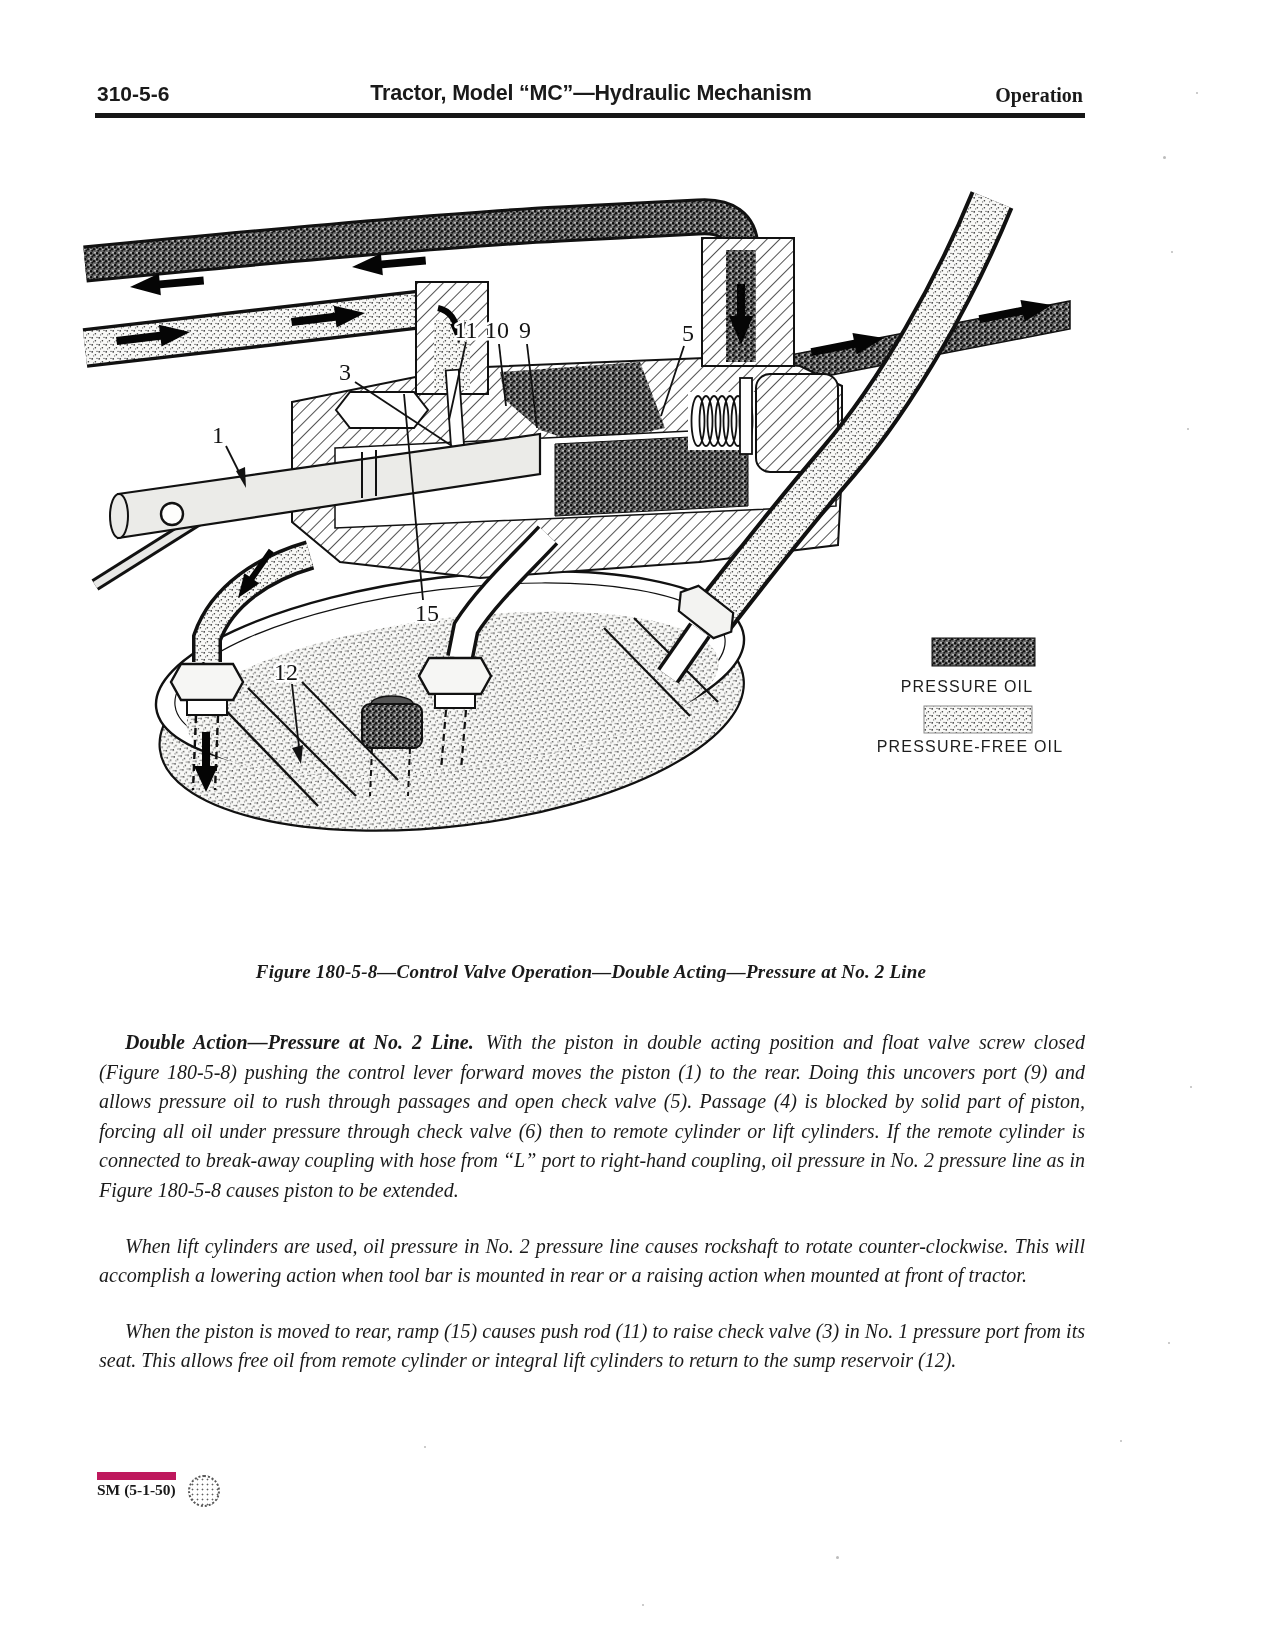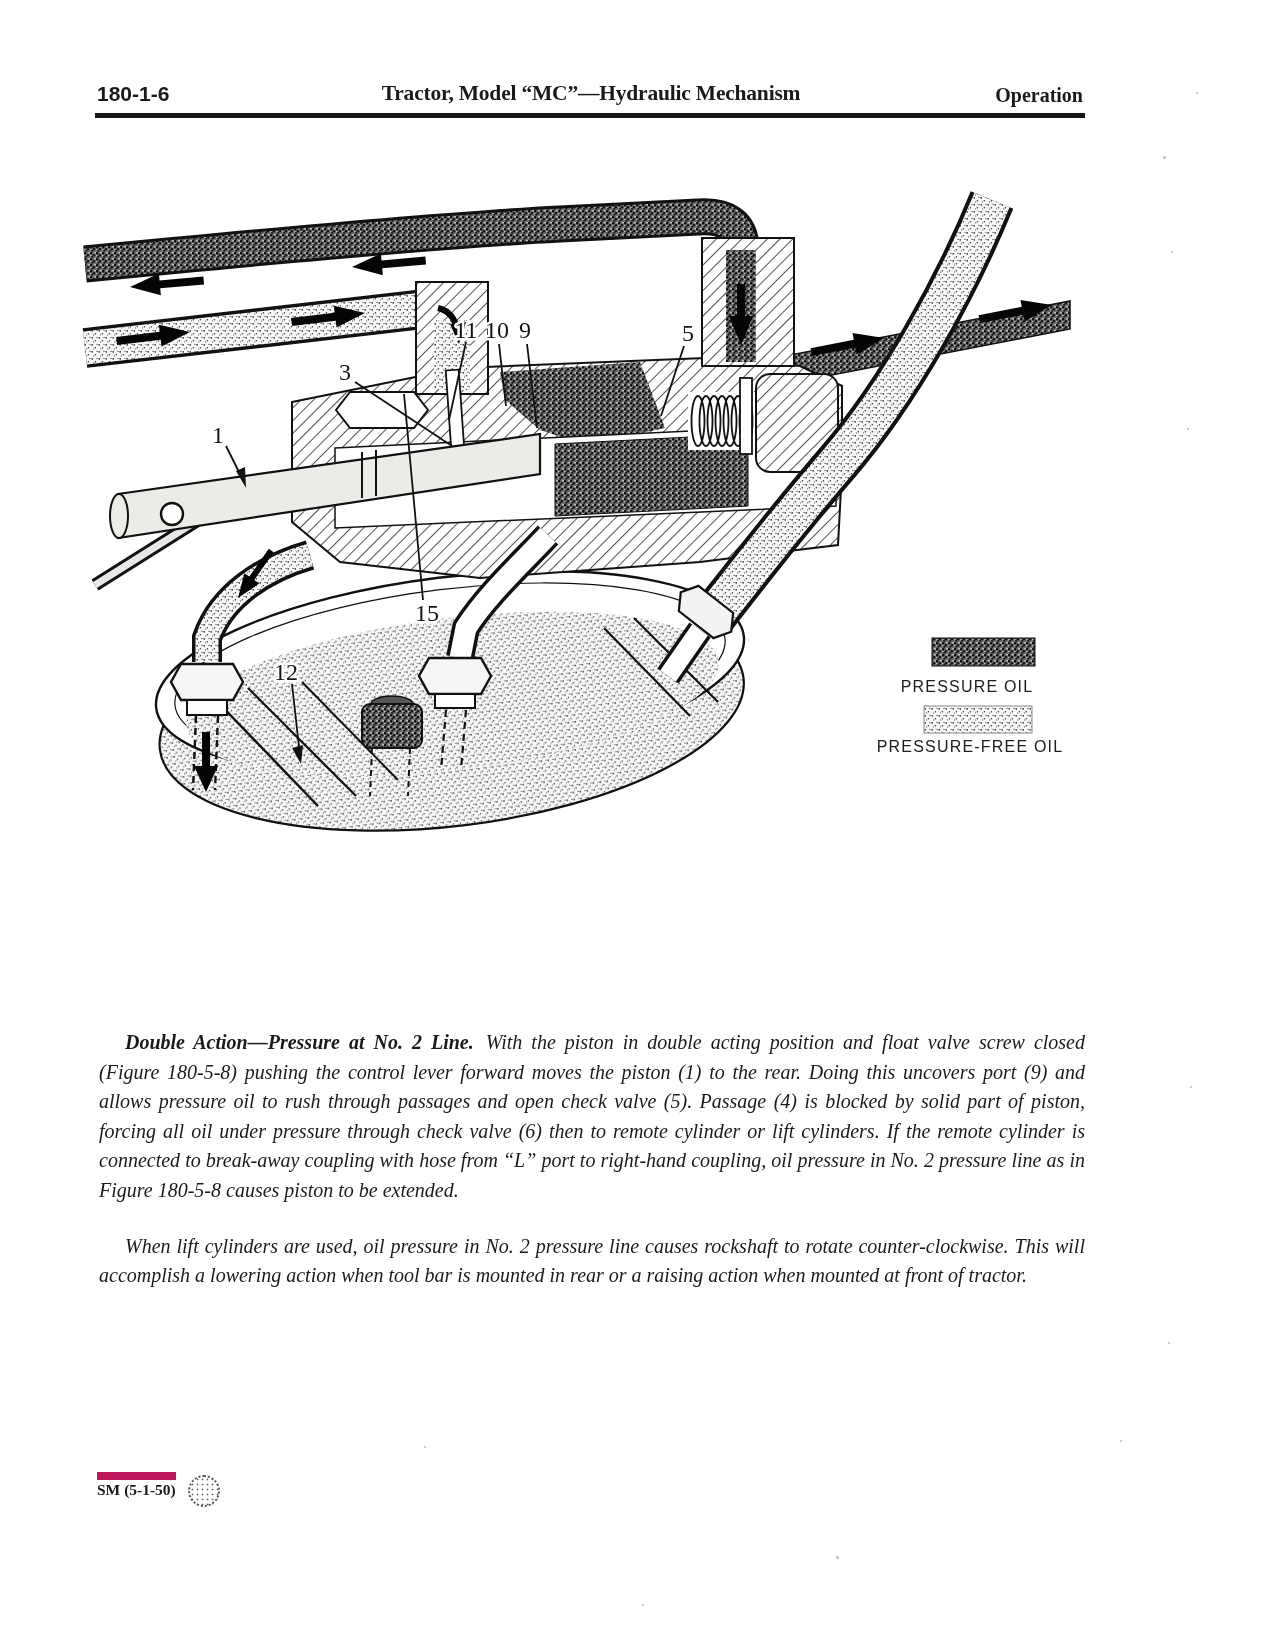--- a/index.html
+++ b/index.html
@@ -1,21 +1,21 @@
 <!DOCTYPE html>
 <html><head>
 <meta charset="utf-8">
 <style>
   html,body{margin:0;padding:0;background:#e9e9e9;}
   .page{position:relative;width:1275px;height:1650px;background:#ffffff;overflow:hidden;
         font-family:"Liberation Serif",serif;color:#1a1a1a;margin:0 auto;}
   .hdr-num{position:absolute;left:97px;top:82px;font-family:"Liberation Sans",sans-serif;
            font-weight:bold;font-size:21px;}
   .hdr-title{position:absolute;left:97px;top:81px;width:988px;text-align:center;
-             font-family:Liberation Serif, serif;font-weight:bold;font-size:21.5px;letter-spacing:-0.2px;}
+             font-family:Liberation Sans, sans-serif;font-weight:bold;font-size:21.5px;letter-spacing:-0.2px;}
   .hdr-sec{position:absolute;right:192px;top:84px;font-weight:bold;font-size:20px;}
   .hdr-rule{position:absolute;left:95px;top:113px;width:990px;height:5px;background:#161616;}
   .figure-svg{position:absolute;left:75px;top:168px;}
   .caption{position:absolute;left:97px;top:961px;width:988px;text-align:center;font-weight:bold;
            font-style:italic;font-size:19px;letter-spacing:.2px;}
   .bodytext{position:absolute;left:99px;top:1028px;width:986px;font-size:20px;line-height:29.6px;
             text-align:justify;}
   .bodytext p{margin:0 0 26px 0;text-indent:26px;font-style:italic;}
   .runin{font-weight:bold;padding-right:12px;}
   .footer-mark{position:absolute;left:97px;top:1472px;font-weight:bold;font-size:15.5px;
@@ -27,21 +27,21 @@
               fill:#1d1d1d;text-anchor:middle;}
   .callout-num{font-family:"Liberation Serif",serif;font-size:24px;fill:#141414;text-anchor:middle;
                paint-order:stroke;stroke:#ffffff;stroke-width:5px;stroke-linejoin:round;}
   .noise{position:absolute;border-radius:50%;background:#8d8d8d;opacity:.6;}
 </style>
 </head>
 <body>
 
 <div class="page">
 
-  <div class="hdr-num">180-1-6</div>
+  <div class="hdr-num">310-5-6</div>
   <div class="hdr-title">Tractor, Model “MC”—Hydraulic Mechanism</div>
   <div class="hdr-sec">Operation</div>
   <div class="hdr-rule"></div>
 
   <svg class="figure-svg" width="1052" height="762" viewBox="75 168 1052 762">
     <defs>
       <pattern id="hatch" width="9" height="9" patternUnits="userSpaceOnUse" patternTransform="rotate(45)">
         <rect width="9" height="9" fill="#ffffff"></rect>
         <line x1="0" y1="0" x2="0" y2="9" stroke="#262626" stroke-width="1.6"></line>
       </pattern>
@@ -192,24 +192,26 @@
     </g>
 
     <g>
       <rect x="932" y="638" width="103" height="28" fill="url(#darkTex)" stroke="#0f0f0f" stroke-width="1"></rect>
       <text class="legendtext" x="967" y="692">PRESSURE OIL</text>
       <rect x="924" y="706" width="108" height="27" fill="url(#lightTex)" stroke="#8a8a8a" stroke-width="1"></rect>
       <text class="legendtext" x="970" y="752">PRESSURE-FREE OIL</text>
     </g>
   </svg>
 
+  <div class="caption">Figure 180-5-8—Control Valve Operation—Double Acting—Pressure at No. 2 Line</div>
 
   <div class="bodytext">
     <p><span class="runin">Double Action—Pressure at No. 2 Line.</span><span>With the piston in double acting position and float valve screw closed (Figure 180-5-8) pushing the control lever forward moves the piston (1) to the rear. Doing this uncovers port (9) and allows pressure oil to rush through passages and open check valve (5). Passage (4) is blocked by solid part of piston, forcing all oil under pressure through check valve (6) then to remote cylinder or lift cylinders. If the remote cylinder is connected to break-away coupling with hose from “L” port to right-hand coupling, oil pressure in No. 2 pressure line as in Figure 180-5-8 causes piston to be extended.</span></p>
     <p>When lift cylinders are used, oil pressure in No. 2 pressure line causes rockshaft to rotate counter-clockwise. This will accomplish a lowering action when tool bar is mounted in rear or a raising action when mounted at front of tractor.</p>
+    <p>When the piston is moved to rear, ramp (15) causes push rod (11) to raise check valve (3) in No. 1 pressure port from its seat. This allows free oil from remote cylinder or integral lift cylinders to return to the sump reservoir (12).</p>
   </div>
 
   <div class="footer-mark">SM (5-1-50)</div>
   <div class="stamp"></div>
 
   <div class="noise" style="left:1163px;top:156px;width:3px;height:3px;"></div>
   <div class="noise" style="left:1171px;top:251px;width:2px;height:2px;"></div>
   <div class="noise" style="left:1187px;top:428px;width:2px;height:2px;"></div>
   <div class="noise" style="left:1190px;top:1086px;width:2px;height:2px;"></div>
   <div class="noise" style="left:1168px;top:1342px;width:2px;height:2px;"></div>

